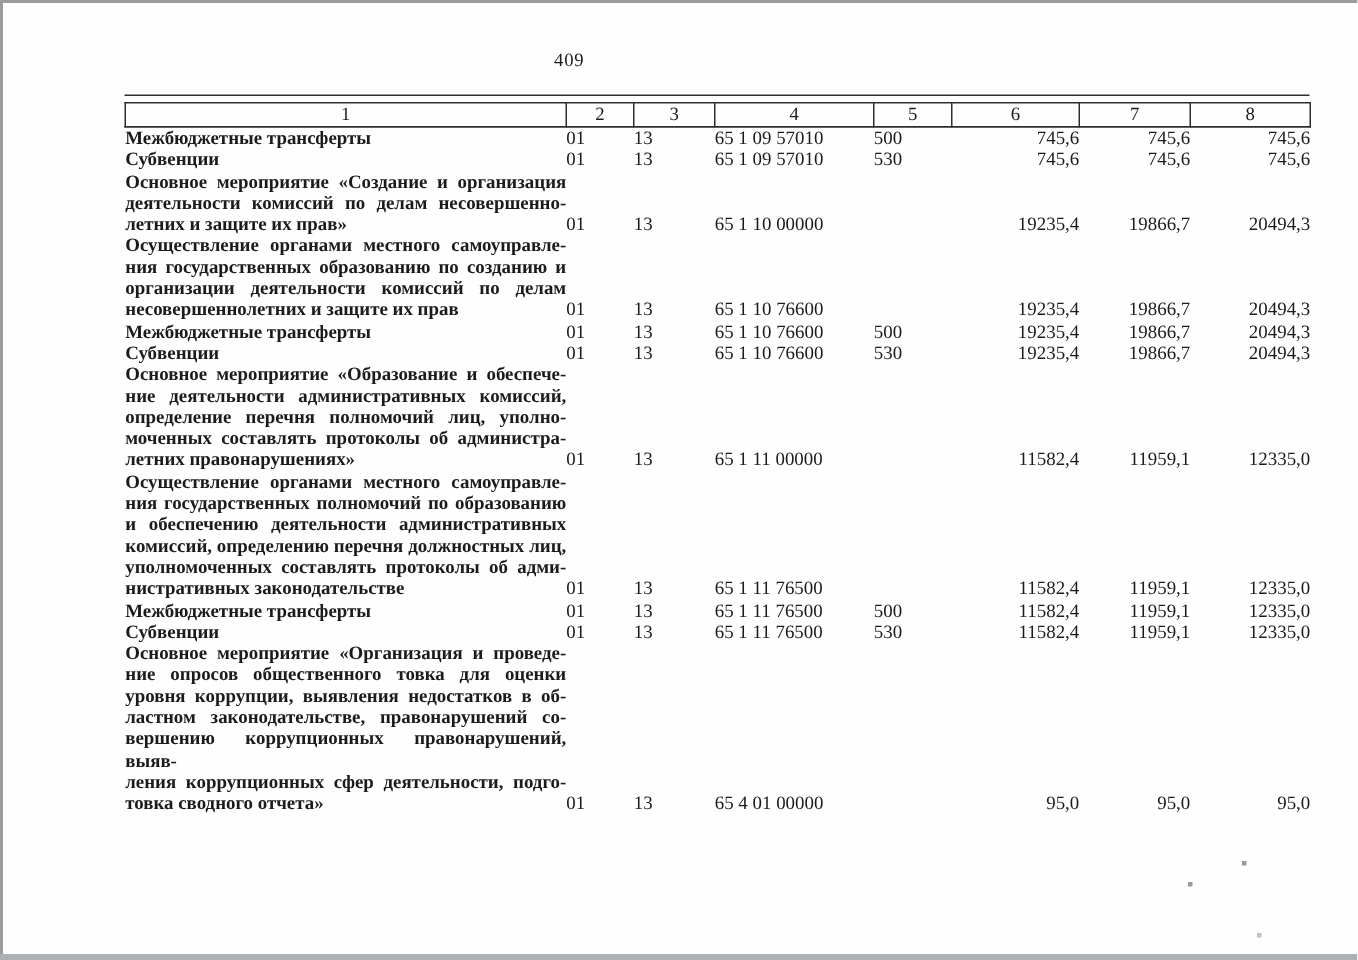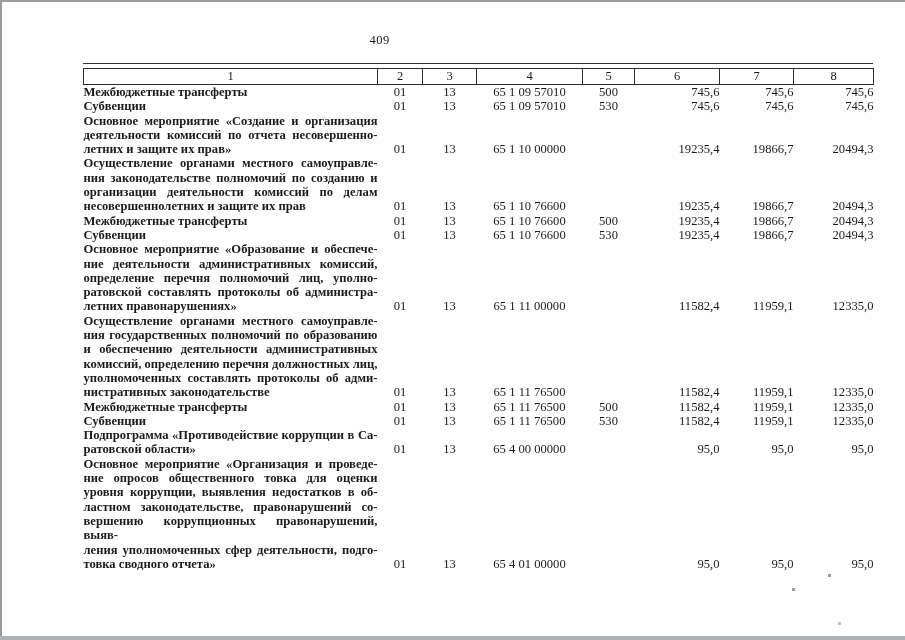--- a/index.html
+++ b/index.html
@@ -34,21 +34,21 @@
   }
   table.budget thead th {
     border: 1.2px solid #2e2e2e;
     font-weight: normal; font-size: 12.5px;
     height: 15px; padding: 0; text-align: center; vertical-align: middle;
   }
   table.budget tbody td { padding: 0; vertical-align: bottom; }
   td.c-name { padding: 0 2px; font-weight: bold; }
   .jl { text-align: justify; text-align-last: justify; }
   .jl:last-child { text-align-last: left; }
-  td.c-ctr { text-align: center; white-space: nowrap; }
+  td.c-ctr { white-space: nowrap; }
   td.c6 { text-align: right; padding-right: 6px; white-space: nowrap; }
   td.c7 { text-align: right; padding-right: 8px; white-space: nowrap; }
   td.c8 { text-align: right; padding-right: 12px; white-space: nowrap; }
 </style>
 </head>
 <body>
 
 <div class="scan-edge top"></div>
 <div class="scan-edge left"></div>
 <div class="scan-edge bottom"></div>
@@ -104,35 +104,35 @@
     <td class="c-ctr">13</td>
     <td class="c-ctr">65 1 09 57010</td>
     <td class="c-ctr">530</td>
     <td class="c6">745,6</td>
     <td class="c7">745,6</td>
     <td class="c8">745,6</td>
   </tr>
         <tr>
     <td class="c-name">
             <div class="jl">Основное мероприятие «Создание и организация</div>
-            <div class="jl">деятельности комиссий по отчета несовершенно-</div>
+            <div class="jl">деятельности комиссий по делам несовершенно-</div>
             <div class="jl">летних и защите их прав»</div>
           </td>
     <td class="c-ctr">01</td>
     <td class="c-ctr">13</td>
     <td class="c-ctr">65 1 10 00000</td>
     <td class="c-ctr"></td>
     <td class="c6">19235,4</td>
     <td class="c7">19866,7</td>
     <td class="c8">20494,3</td>
   </tr>
         <tr>
     <td class="c-name">
             <div class="jl">Осуществление органами местного самоуправле-</div>
-            <div class="jl">ния законодательстве полномочий по созданию и</div>
+            <div class="jl">ния государственных образованию по созданию и</div>
             <div class="jl">организации деятельности комиссий по делам</div>
             <div class="jl">несовершеннолетних и защите их прав</div>
           </td>
     <td class="c-ctr">01</td>
     <td class="c-ctr">13</td>
     <td class="c-ctr">65 1 10 76600</td>
     <td class="c-ctr"></td>
     <td class="c6">19235,4</td>
     <td class="c7">19866,7</td>
     <td class="c8">20494,3</td>
@@ -159,21 +159,21 @@
     <td class="c-ctr">530</td>
     <td class="c6">19235,4</td>
     <td class="c7">19866,7</td>
     <td class="c8">20494,3</td>
   </tr>
         <tr>
     <td class="c-name">
             <div class="jl">Основное мероприятие «Образование и обеспече-</div>
             <div class="jl">ние деятельности административных комиссий,</div>
             <div class="jl">определение перечня полномочий лиц, уполно-</div>
-            <div class="jl">ратовской составлять протоколы об администра-</div>
+            <div class="jl">моченных составлять протоколы об администра-</div>
             <div class="jl">летних правонарушениях»</div>
           </td>
     <td class="c-ctr">01</td>
     <td class="c-ctr">13</td>
     <td class="c-ctr">65 1 11 00000</td>
     <td class="c-ctr"></td>
     <td class="c6">11582,4</td>
     <td class="c7">11959,1</td>
     <td class="c8">12335,0</td>
   </tr>
@@ -213,39 +213,26 @@
     <td class="c-ctr">01</td>
     <td class="c-ctr">13</td>
     <td class="c-ctr">65 1 11 76500</td>
     <td class="c-ctr">530</td>
     <td class="c6">11582,4</td>
     <td class="c7">11959,1</td>
     <td class="c8">12335,0</td>
   </tr>
         <tr>
     <td class="c-name">
-            <div class="jl">Подпрограмма «Противодействие коррупции в Са-</div>
-            <div class="jl">ратовской области»</div>
-          </td>
-    <td class="c-ctr">01</td>
-    <td class="c-ctr">13</td>
-    <td class="c-ctr">65 4 00 00000</td>
-    <td class="c-ctr"></td>
-    <td class="c6">95,0</td>
-    <td class="c7">95,0</td>
-    <td class="c8">95,0</td>
-  </tr>
-        <tr>
-    <td class="c-name">
             <div class="jl">Основное мероприятие «Организация и проведе-</div>
             <div class="jl">ние опросов общественного товка для оценки</div>
             <div class="jl">уровня коррупции, выявления недостатков в об-</div>
             <div class="jl">ластном законодательстве, правонарушений со-</div>
             <div class="jl">вершению коррупционных правонарушений, выяв-</div>
-            <div class="jl">ления уполномоченных сфер деятельности, подго-</div>
+            <div class="jl">ления коррупционных сфер деятельности, подго-</div>
             <div class="jl">товка сводного отчета»</div>
           </td>
     <td class="c-ctr">01</td>
     <td class="c-ctr">13</td>
     <td class="c-ctr">65 4 01 00000</td>
     <td class="c-ctr"></td>
     <td class="c6">95,0</td>
     <td class="c7">95,0</td>
     <td class="c8">95,0</td>
   </tr>

